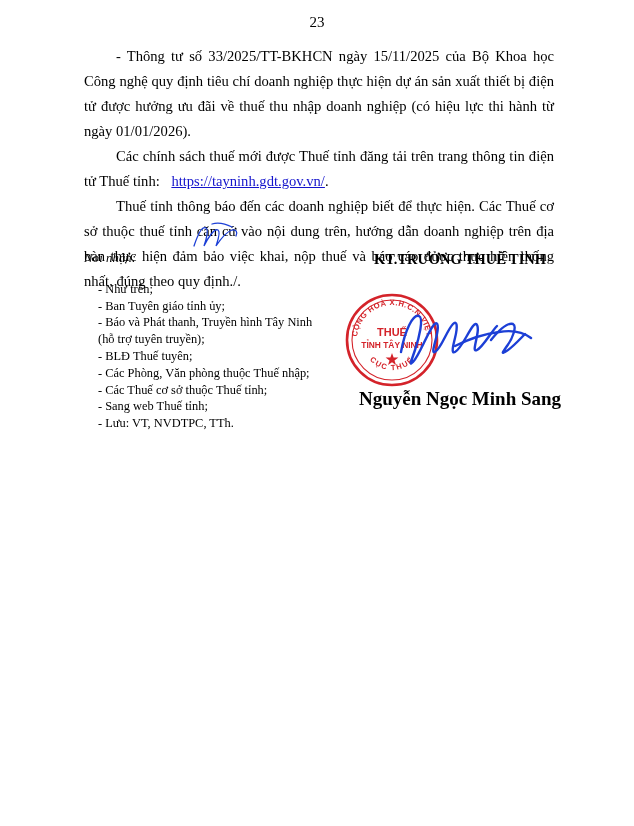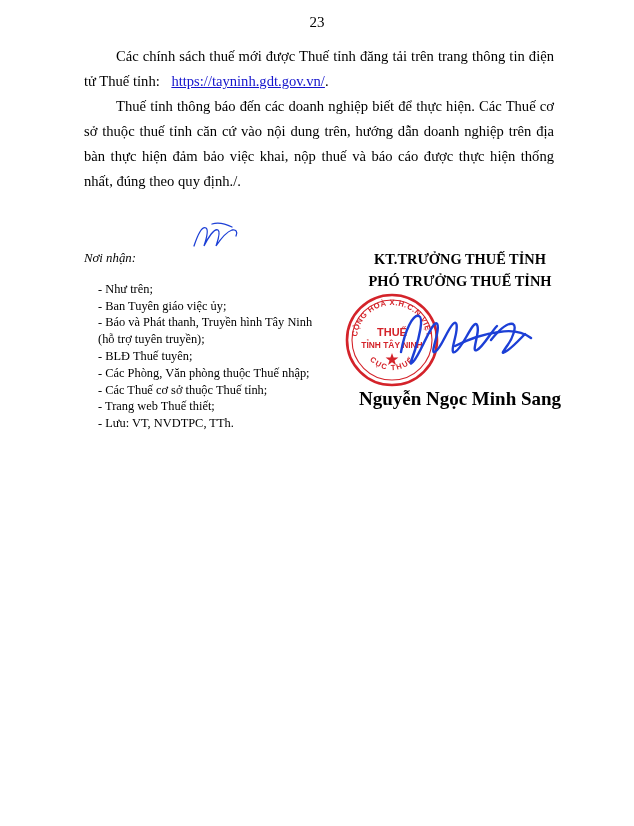--- a/index.html
+++ b/index.html
@@ -119,42 +119,42 @@
   }
 </style>
 </head>
 <body>
 
 <div class="page">
 
   <div class="page-number">23</div>
 
   <div class="body-text">
+    <p>- Thông tư số 33/2025/TT-BKHCN ngày 15/11/2025 của Bộ Khoa học Công nghệ quy định tiêu chí doanh nghiệp thực hiện dự án sản xuất thiết bị điện tử được hưởng ưu đãi về thuế thu nhập doanh nghiệp (có hiệu lực thi hành từ ngày 01/01/2026).</p>
     <p><span>Các chính sách thuế mới được Thuế tỉnh đăng tải trên trang thông tin điện tử Thuế tỉnh: </span><a class="link" href="#">https://tayninh.gdt.gov.vn/</a><span>.</span></p>
     <p>Thuế tỉnh thông báo đến các doanh nghiệp biết để thực hiện. Các Thuế cơ sở thuộc thuế tỉnh căn cứ vào nội dung trên, hướng dẫn doanh nghiệp trên địa bàn thực hiện đảm bảo việc khai, nộp thuế và báo cáo được thực hiện thống nhất, đúng theo quy định./.</p>
   </div>
 
   <div class="signature-block">
     <div>KT.TRƯỞNG THUẾ TỈNH</div>
-    <div>PHÓ TRƯỞNG THUẾ TỈNH</div>
   </div>
 
   <div class="signer-name">Nguyễn Ngọc Minh Sang</div>
 
   <div class="recipients">
     <div class="recipients-title">Nơi nhận:</div>
     <ul>
       <li>- Như trên;</li>
-      <li>- Ban Tuyên giáo việc ủy;</li>
+      <li>- Ban Tuyên giáo tỉnh ủy;</li>
       <li>- Báo và Phát thanh, Truyền hình Tây Ninh</li>
       <li>(hỗ trợ tuyên truyền);</li>
       <li>- BLĐ Thuế tuyên;</li>
       <li>- Các Phòng, Văn phòng thuộc Thuế nhập;</li>
       <li>- Các Thuế cơ sở thuộc Thuế tỉnh;</li>
-      <li>- Trang web Thuế thiết;</li>
+      <li>- Sang web Thuế tỉnh;</li>
       <li>- Lưu: VT, NVDTPC, TTh.</li>
     </ul>
   </div>
 
   <div class="seal">
     <svg width="96" height="96" viewBox="0 0 96 96" xmlns="http://www.w3.org/2000/svg">
       <defs>
         <path id="sealTopArc" d="M 13,48 A 35,35 0 0 1 83,48" fill="none"></path>
         <path id="sealBottomArc" d="M 18,48 A 30,30 0 0 0 78,48" fill="none"></path>
       </defs>

